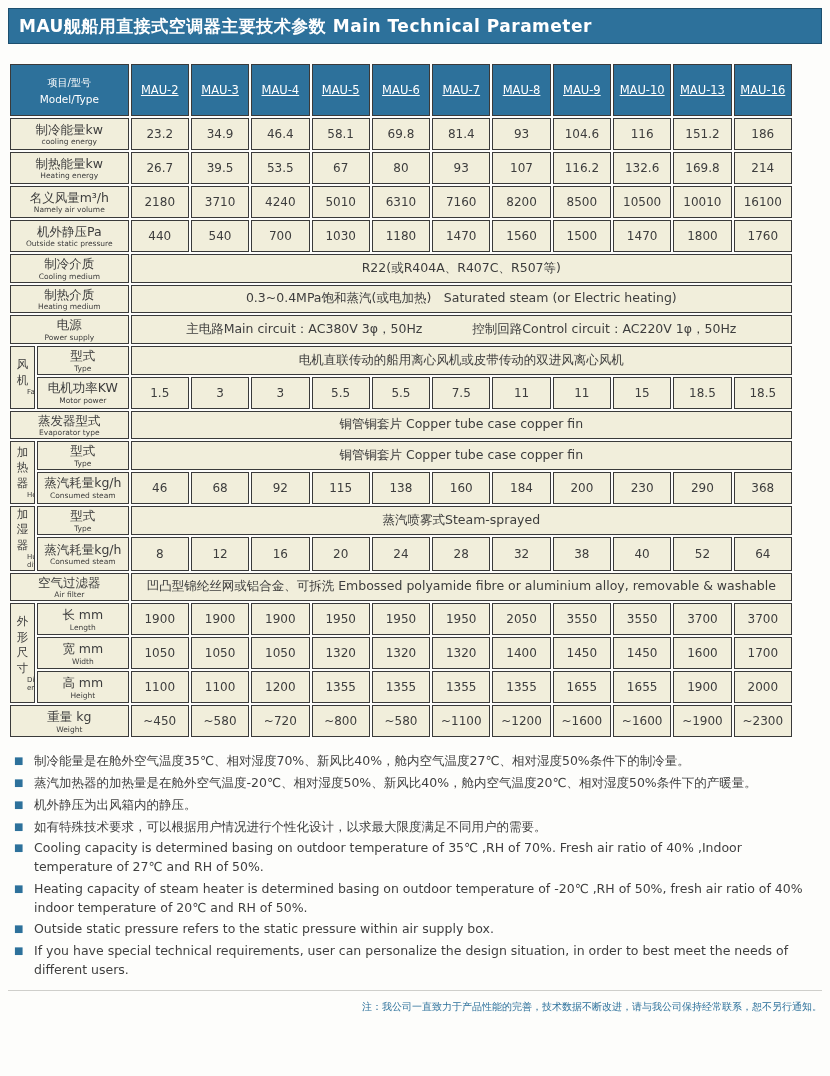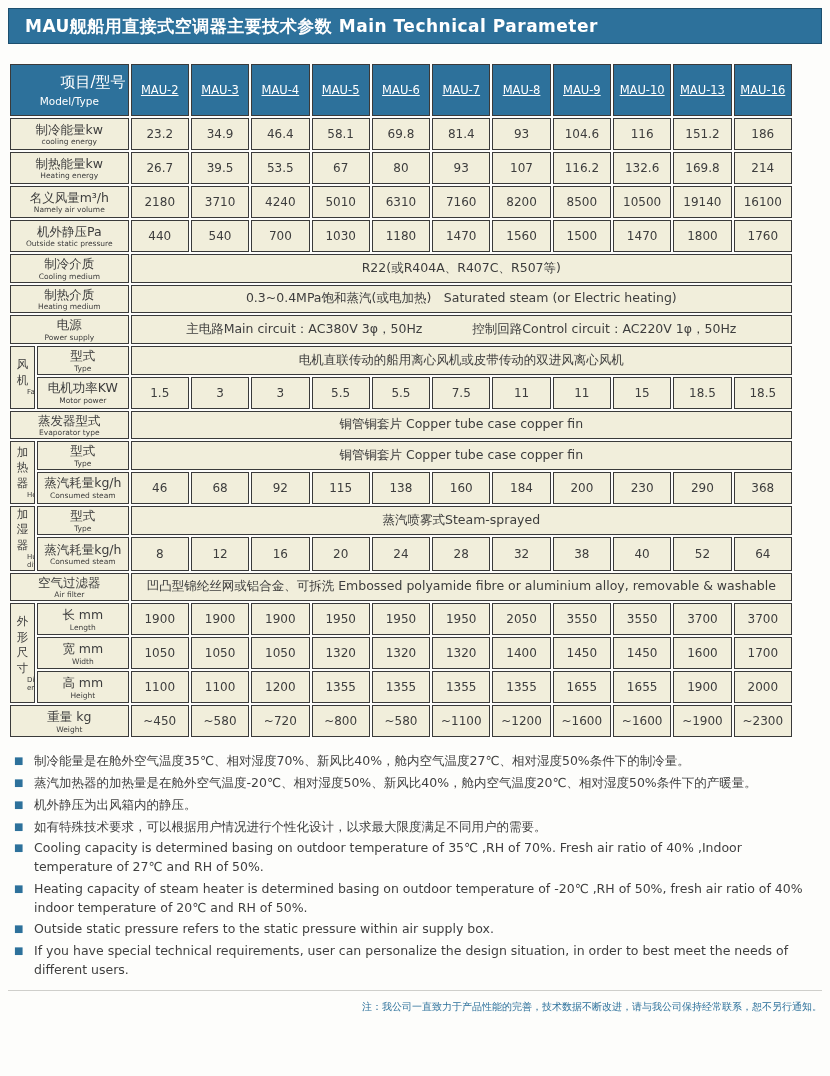--- a/index.html
+++ b/index.html
@@ -11,34 +11,34 @@
   *{box-sizing:border-box;margin:0;padding:0;}
   body{
     width:830px;min-height:1076px;background:#fdfdfb;
     font-family:"DejaVu Sans","Liberation Sans",sans-serif;
     color:var(--text);
   }
   .page{padding:8px 8px 10px 8px;}
   .title-bar{
     height:36px;line-height:34px;background:var(--accent);
     border:1px solid #1d4f6e;color:#fff;font-size:17px;font-weight:bold;
-    padding:0 16px;letter-spacing:.5px;margin-bottom:18px;
+    padding:0 10px;letter-spacing:.5px;margin-bottom:18px;
   }
   table.spec-table{
     border-collapse:separate;border-spacing:2px;table-layout:fixed;
     width:786px;
   }
   .cell{
     border:1px solid var(--border);background:var(--cell);
     text-align:center;vertical-align:middle;padding:1px 2px;
     overflow:hidden;
   }
   .head-cell{background:var(--accent);color:#fff;height:52px;}
   .head-cell.model{font-size:11.5px;text-decoration:underline;}
-  .corner .zh{font-size:15px;margin-bottom:3px;text-align:right;}
+  .corner .zh{font-size:10px;margin-bottom:3px;}
   .corner .en{font-size:10.5px;}
   .label-cell .l-zh{font-size:12.5px;line-height:1.25;}
   .label-cell .l-en{font-size:7.5px;white-space:nowrap;line-height:1.2;}
   .value-cell{font-size:12px;height:32px;}
   .span-cell{font-size:12.5px;white-space:pre-wrap;height:16px;}
   .group-cell{width:24px;padding:0;}
   .g-zh{font-size:11.5px;white-space:pre-line;line-height:1.35;}
   .g-en{font-size:7px;white-space:pre-line;line-height:1.1;margin-top:1px;margin-left:16px;}
   .notes{list-style:none;margin-top:13px;padding-left:2px;}
   .notes li{
@@ -139,21 +139,21 @@
           </td>
           <td class="cell value-cell">2180</td>
           <td class="cell value-cell">3710</td>
           <td class="cell value-cell">4240</td>
           <td class="cell value-cell">5010</td>
           <td class="cell value-cell">6310</td>
           <td class="cell value-cell">7160</td>
           <td class="cell value-cell">8200</td>
           <td class="cell value-cell">8500</td>
           <td class="cell value-cell">10500</td>
-          <td class="cell value-cell">19140</td>
+          <td class="cell value-cell">10010</td>
           <td class="cell value-cell">16100</td>
         </tr>
         <tr>
           <td class="cell label-cell" colspan="2">
             <div class="l-zh">机外静压Pa</div>
             <div class="l-en">Outside static pressure</div>
           </td>
           <td class="cell value-cell">440</td>
           <td class="cell value-cell">540</td>
           <td class="cell value-cell">700</td>

